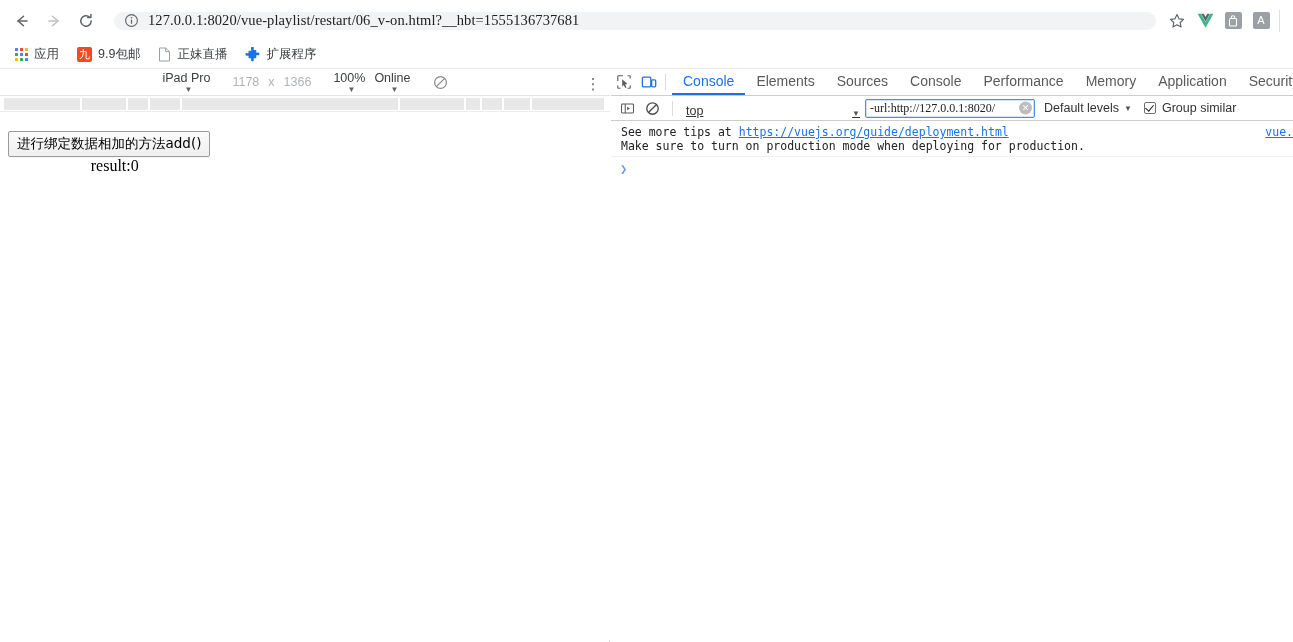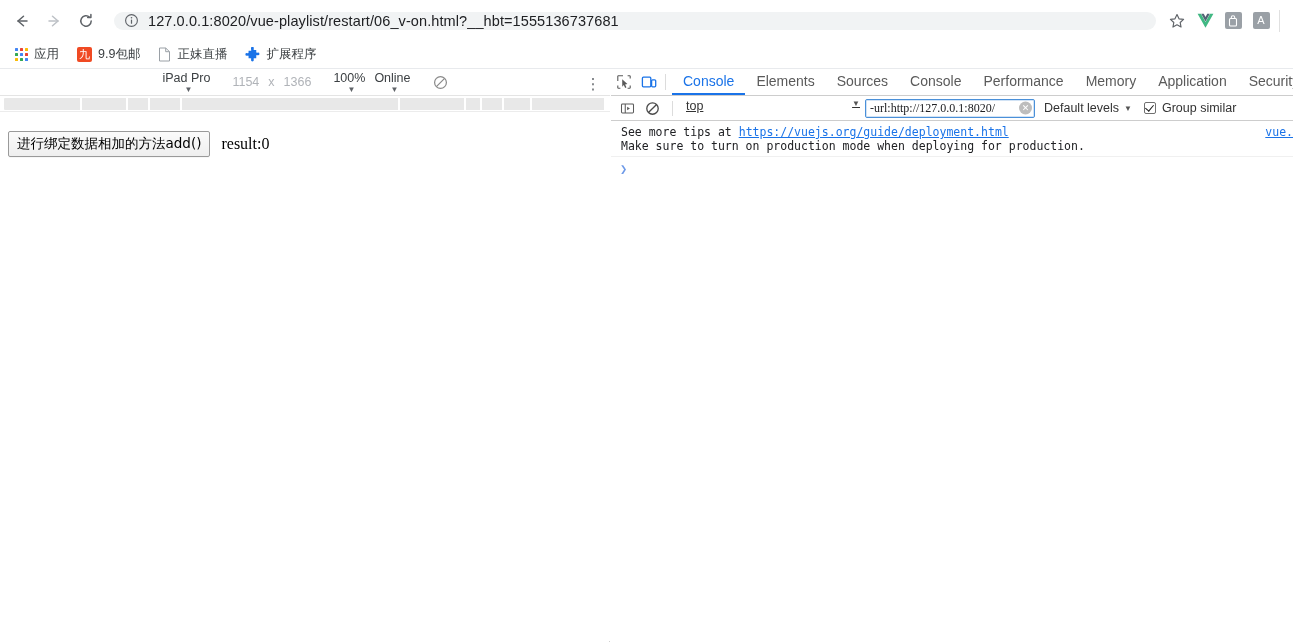--- a/index.html
+++ b/index.html
@@ -22,20 +22,21 @@
     width:28px; height:28px; border-radius:50%;
     display:flex; align-items:center; justify-content:center;
     flex:0 0 auto; margin-right:4px;
   }
   .nav-btn svg { display:block; }
   .omnibox {
     flex:1 1 auto; height:18px; margin:0 6px 0 10px;
     background:#f1f3f4; border-radius:13px;
     display:flex; align-items:center; padding:0 10px;
     min-width:0;
+    font-family:Liberation Serif, serif;
   }
   .omnibox .info-icon { flex:0 0 auto; margin-right:9px; display:flex; }
   .omnibox .url-text {
     font-size:14.5px; color:#202124; white-space:nowrap; overflow:hidden;
     letter-spacing:0.1px;
   }
   .tb-icon {
     width:26px; height:26px; flex:0 0 auto; margin-left:2px;
     display:flex; align-items:center; justify-content:center;
   }
@@ -115,21 +116,21 @@
     background:
       repeating-linear-gradient(115deg,
         #ffffff 0px, #ffffff 3px, #f2f2f2 3px, #f2f2f2 7px);
     opacity:.95;
   }
 
   
   .page-body { position:relative; width:610px; height:529px; background:#fff; }
   .page-row {
     position:absolute; left:8px; top:19px;
-    display:flex; align-items:center;
+    display:flex; align-items:center;flex-direction:column;
   }
   .vue-button {
     font-family:"DejaVu Sans", sans-serif;
     font-size:13.5px; color:#000;
     background:linear-gradient(#fbfbfb,#efefef);
     border:1px solid #9a9a9a; border-radius:2px;
     padding:4px 8px 5px 8px; line-height:1.1;
     box-shadow:0 1px 0 rgba(0,0,0,0.03);
     cursor:pointer;
   }
@@ -159,21 +160,21 @@
     width:26px; color:#5a5a5a; font-size:14px; flex:0 0 auto;
   }
 
   .dt-filterbar {
     position:relative; width:682px; height:25px; background:#ffffff;
     border-bottom:1px solid #cdcdcd; display:flex; align-items:center;
     padding-left:4px;
   }
   .dt-filterbar .vsep { width:1px; height:15px; background:#dcdcdc; margin:0 7px; flex:0 0 auto; }
   .ctx-select {
-    display:flex; align-items:flex-start; justify-content:space-between;
+    display:flex; align-items:flex-end; justify-content:space-between;
     width:185px; height:19px; font-size:12.5px; color:#333;
     padding:0 5px 0 6px; flex:0 0 auto;text-decoration:underline;
   }
   .ctx-select .caret { font-size:8px; color:#555; }
   .filter-input-wrap {
     position:relative; width:170px; height:19px; flex:0 0 auto;
     border:1px solid #4a90d9; background:#fff; border-radius:2px;
     display:flex; align-items:center; padding:0 18px 0 4px;
     box-shadow:0 0 0 1px rgba(74,144,217,.25) inset;
   }
@@ -345,21 +346,21 @@
   </div>
 
   <div class="split-left">
 
     <div class="device-toolbar">
       <div class="dt-item dt-strong">
         <span>iPad Pro</span>
         <span class="caret">▼</span>
       </div>
       <span class="gap"></span>
-      <span class="dim-num">1154</span>
+      <span class="dim-num">1178</span>
       <span class="gap-s"></span>
       <span class="dim-num">x</span>
       <span class="gap-s"></span>
       <span class="dim-num">1366</span>
       <span class="gap"></span>
       <div class="dt-item dt-strong">
         <span>100%</span>
         <span class="caret">▼</span>
       </div>
       <span class="gap-s"></span>

